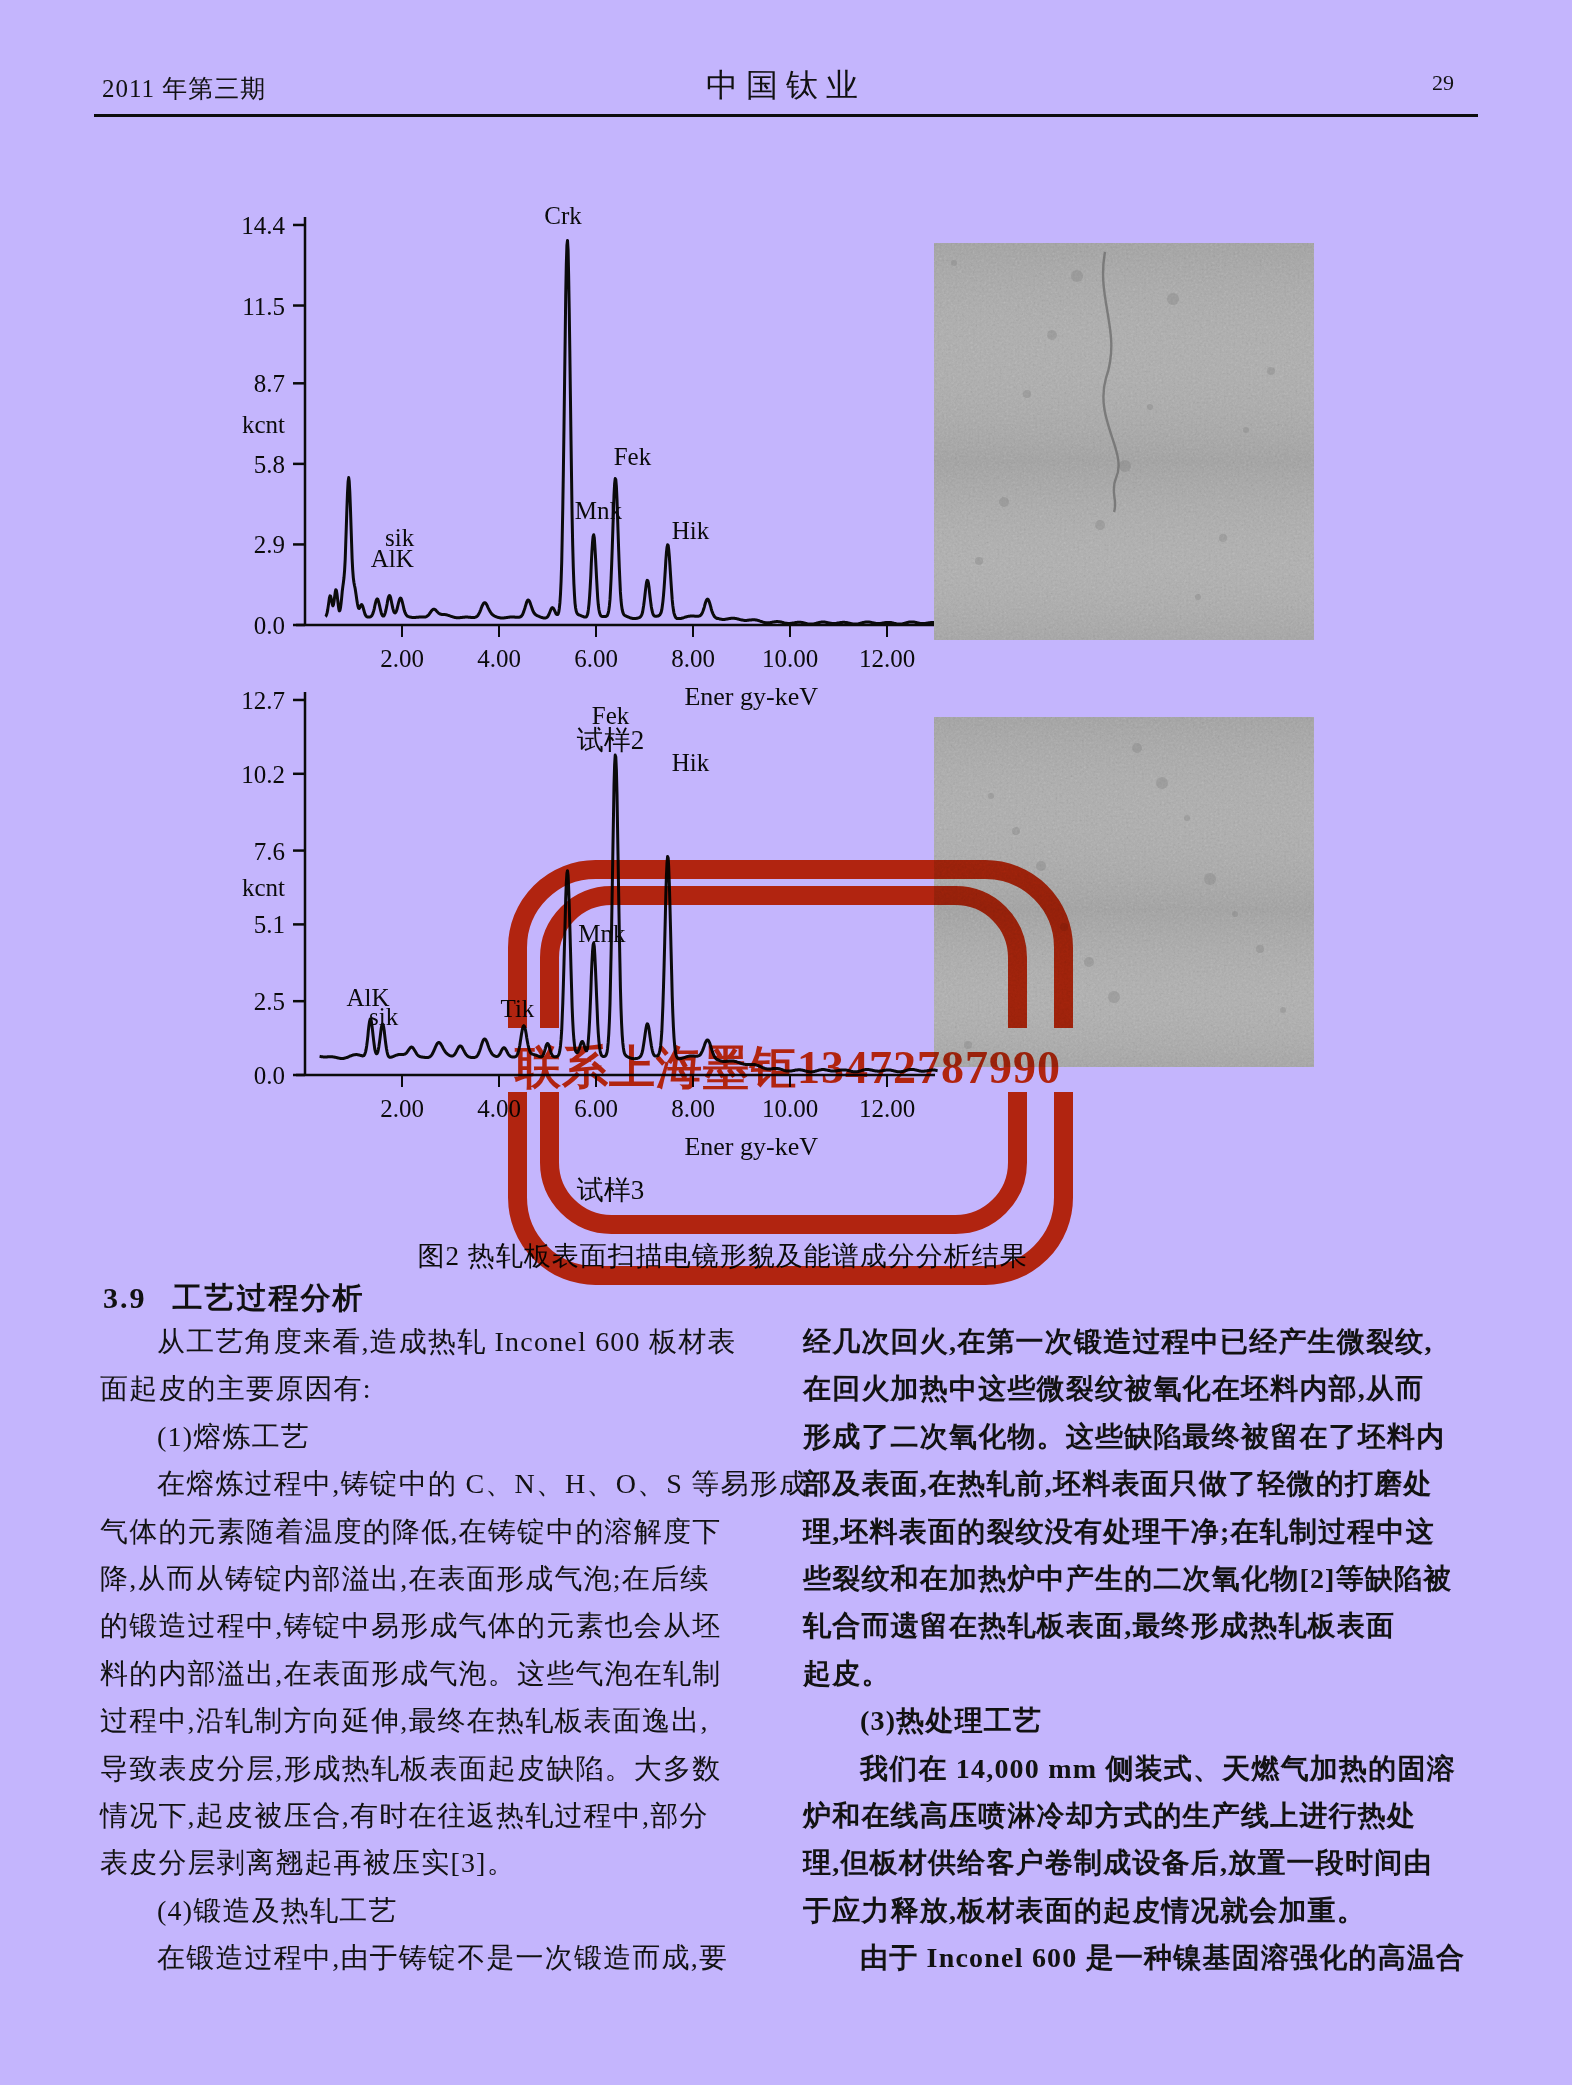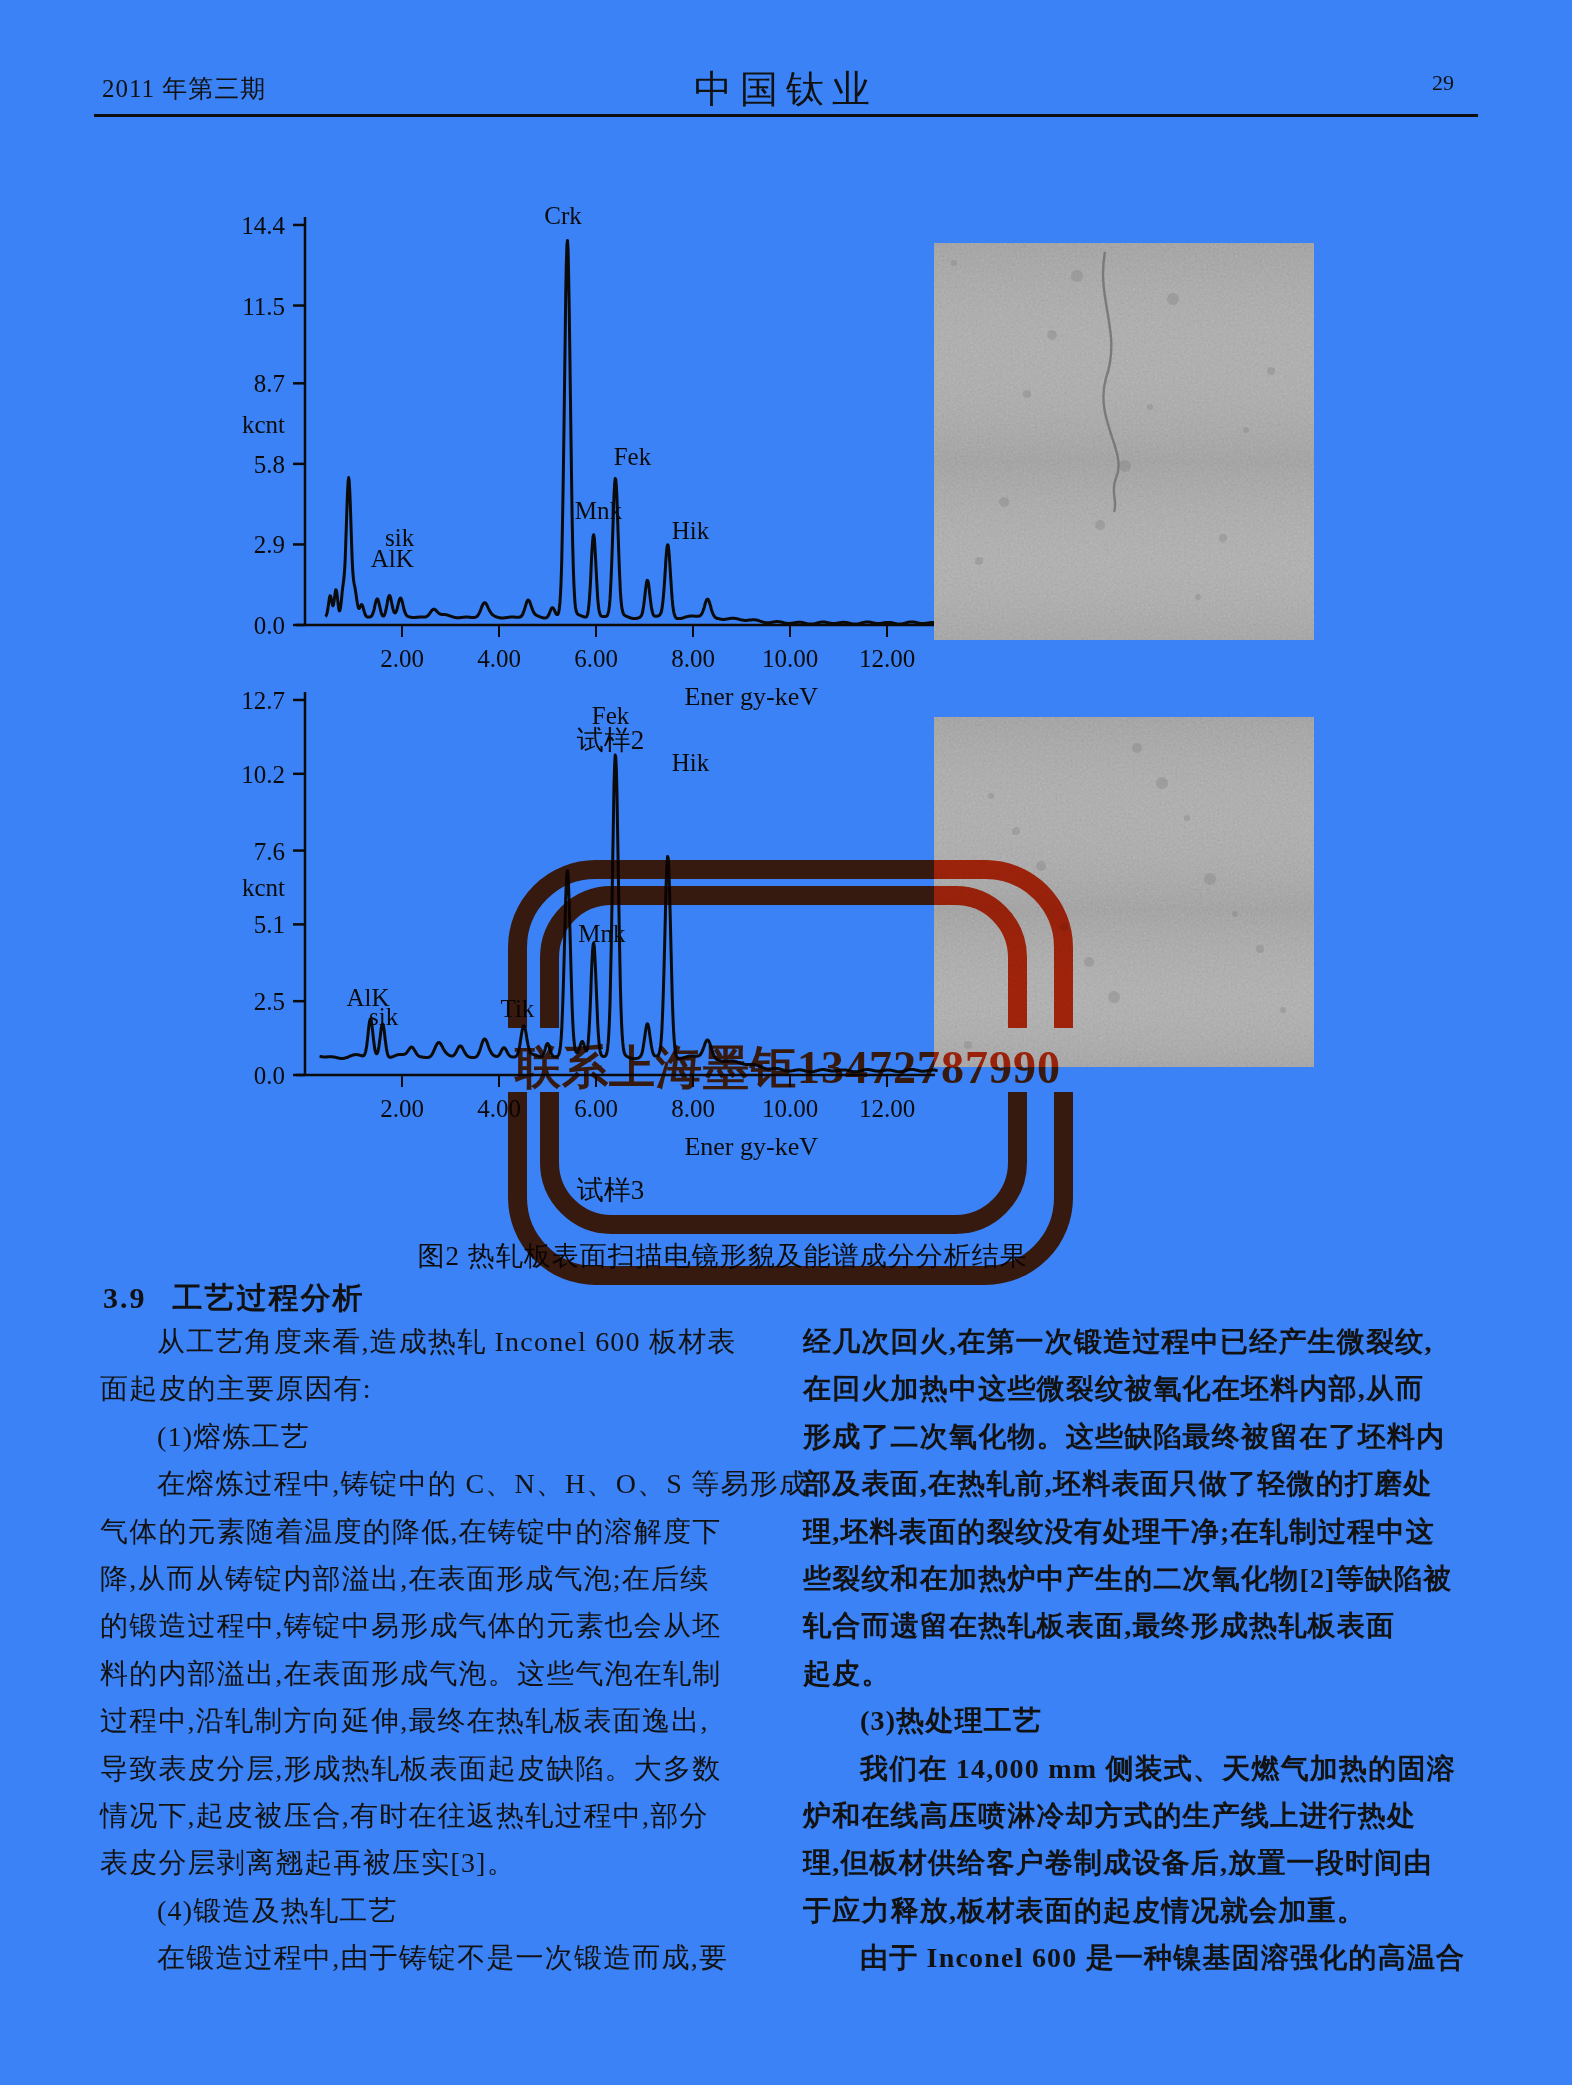--- a/index.html
+++ b/index.html
@@ -1,24 +1,24 @@
 <!DOCTYPE html>
 <html><head>
 <meta charset="utf-8">
 <style>
   html,body{margin:0;padding:0;background:#e8e8e8;}
   #page{
     position:relative;width:1572px;height:2085px;margin:0 auto;
-    background:#3b82f6;overflow:hidden;
+    background:#c4b5fd;overflow:hidden;
     font-family:"Liberation Serif","DejaVu Serif",serif;color:#111;
   }
   .abs{position:absolute;}
   
   #hdr-issue{left:102px;top:72px;font-size:25px;letter-spacing:1px;}
-  #hdr-journal{left:0;right:0;top:64px;text-align:center;font-size:38px;letter-spacing:8px;}
+  #hdr-journal{left:0;right:0;top:64px;text-align:center;font-size:32px;letter-spacing:8px;}
   #hdr-page{left:1432px;top:70px;font-size:22px;}
   #hdr-rule{left:94px;top:114px;width:1384px;height:3px;background:#0d0d0d;}
   
   #figure-layer{left:0;top:0;width:1572px;height:2085px;}
   
   #fig-caption{left:95px;top:1238px;width:1255px;text-align:center;font-size:27px;letter-spacing:1px;color:#0c0c0c;}
   
   #stamp-layer{left:0;top:0;width:1572px;height:2085px;mix-blend-mode:multiply;pointer-events:none;}
   
   #sec-head{left:103px;top:1278px;font-size:30px;font-weight:bold;letter-spacing:2px;}

